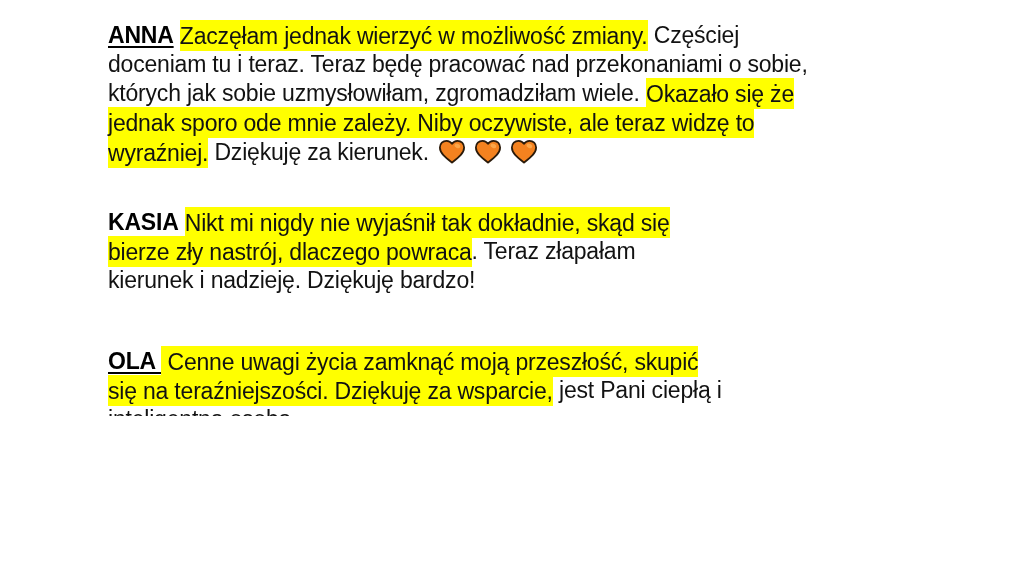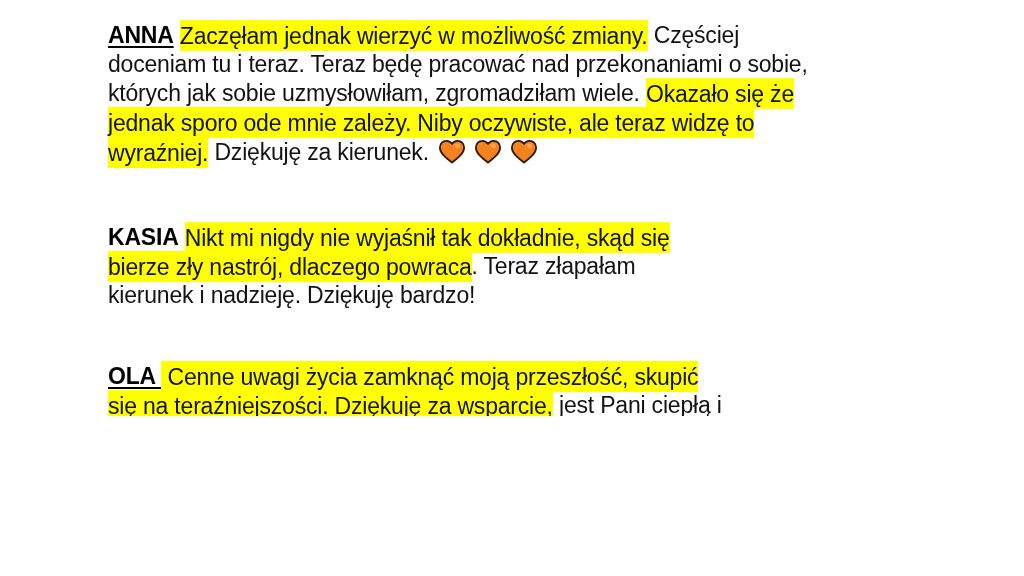--- a/index.html
+++ b/index.html
@@ -16,21 +16,21 @@
     font-size: 23px;
     line-height: 29px;
     color: #121212;
     letter-spacing: -0.2px;
   }
   .para {
     margin: 0;
     white-space: pre-wrap;
   }
   
-  [data-name="testimonial-kasia"]   { margin-top: 56px; }
+  [data-name="testimonial-kasia"]   { margin-top: 41px; }
   [data-name="testimonial-barbara"] { margin-top: 34px; }
   [data-name="testimonial-ola"]     { margin-top: 52px; }
 
   .seg-name {
     font-weight: 700;
     color: #000000;
   }
   .seg-name.underline {
     text-decoration: underline;
     text-decoration-thickness: 2px;

